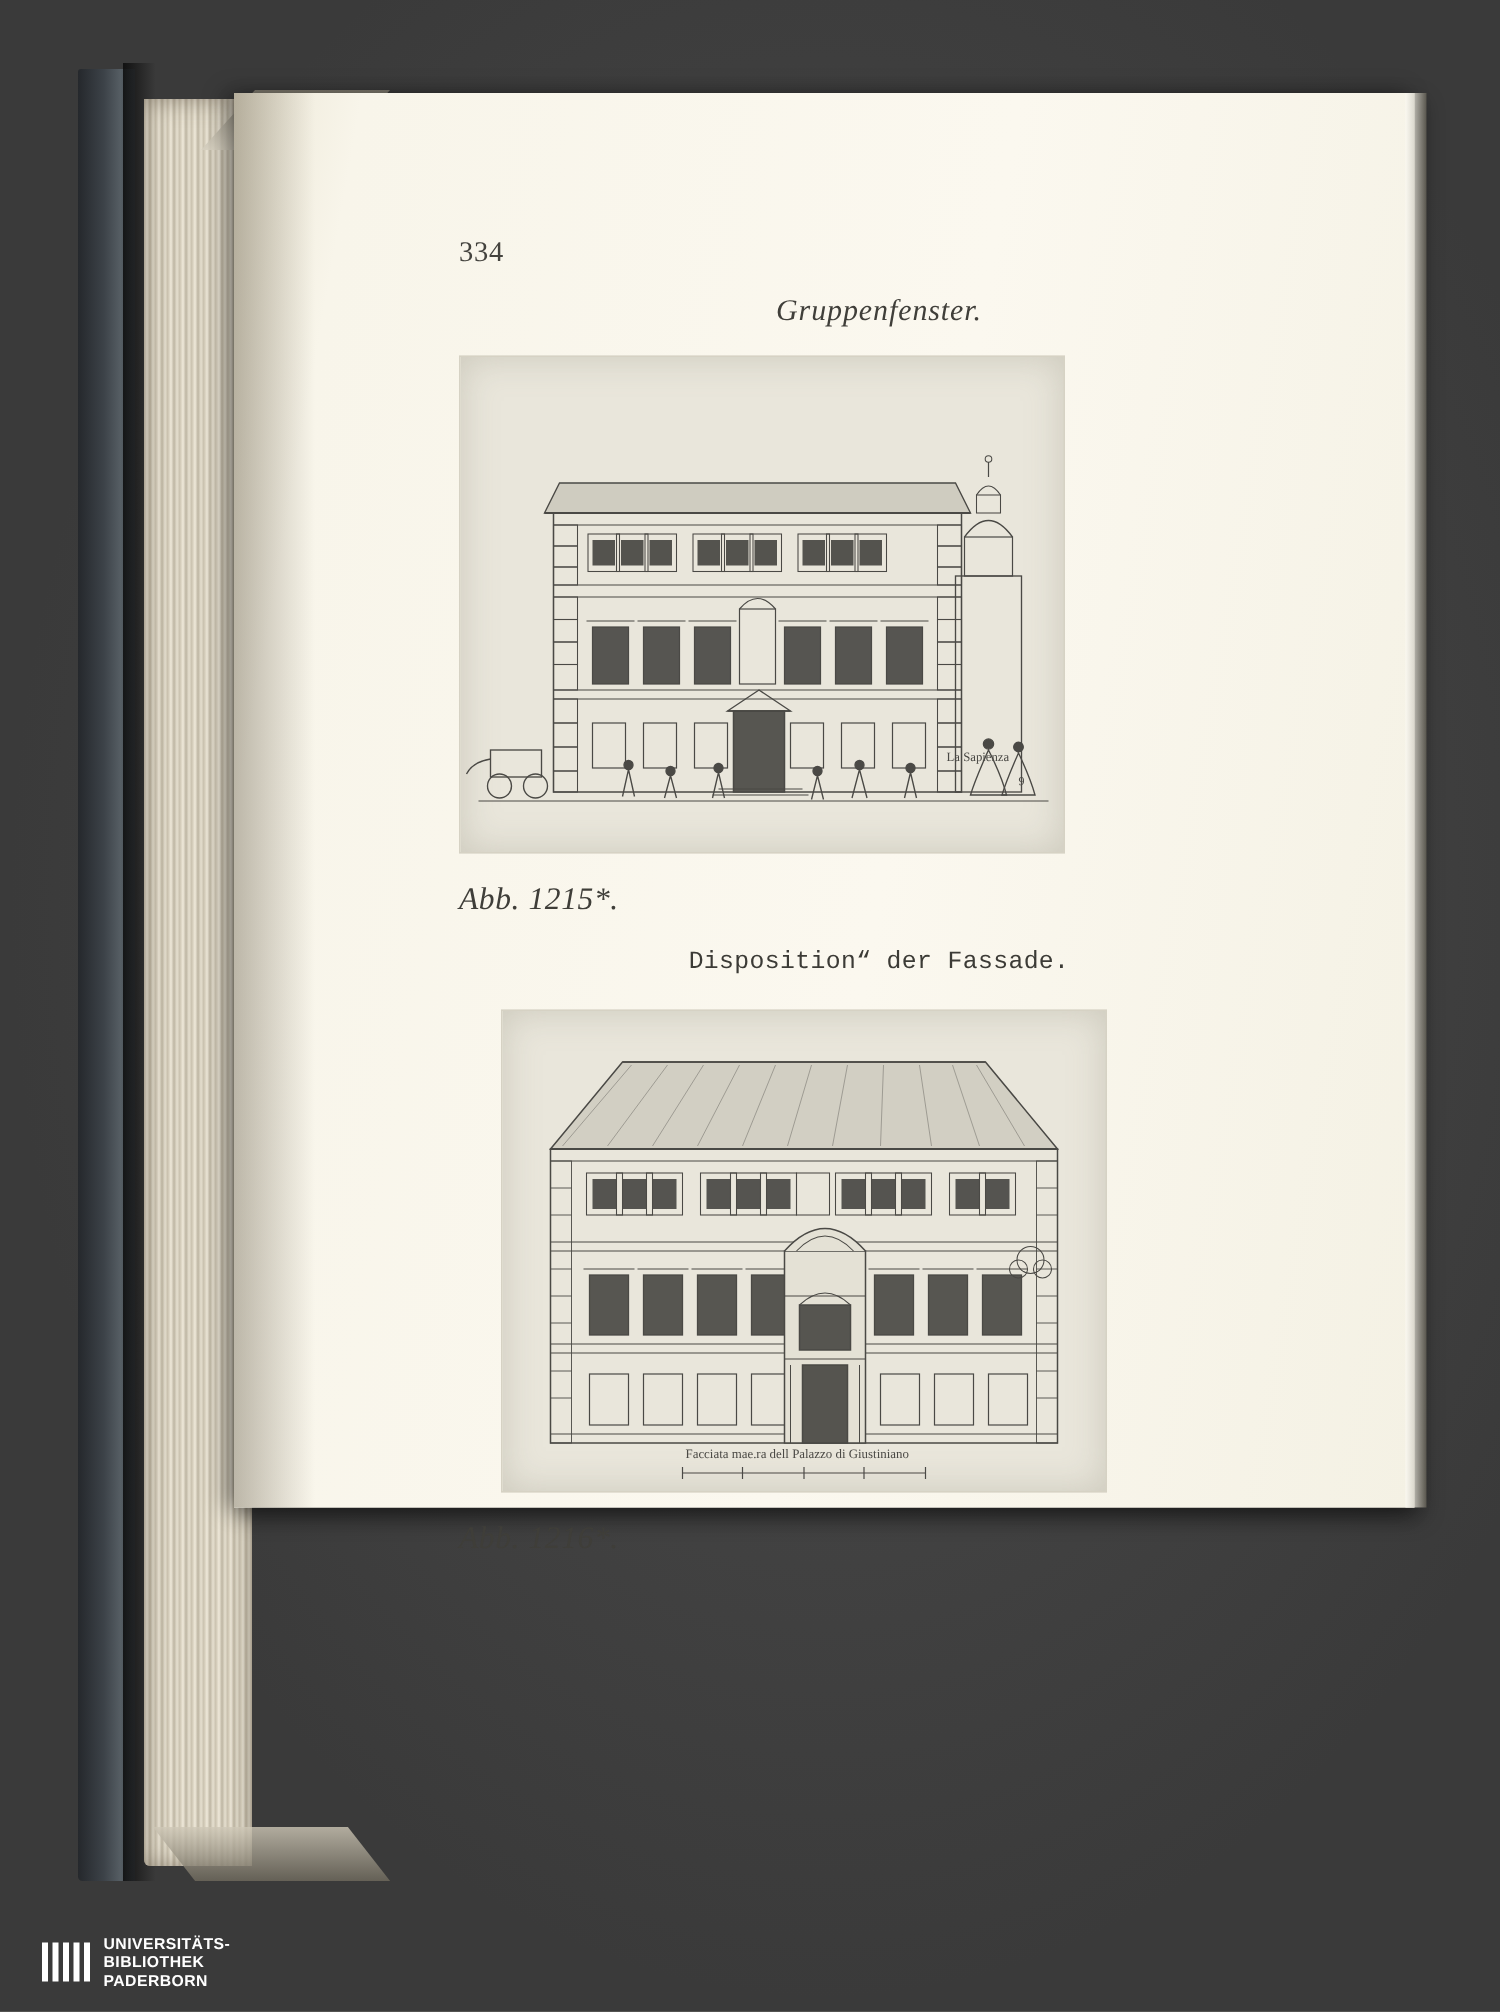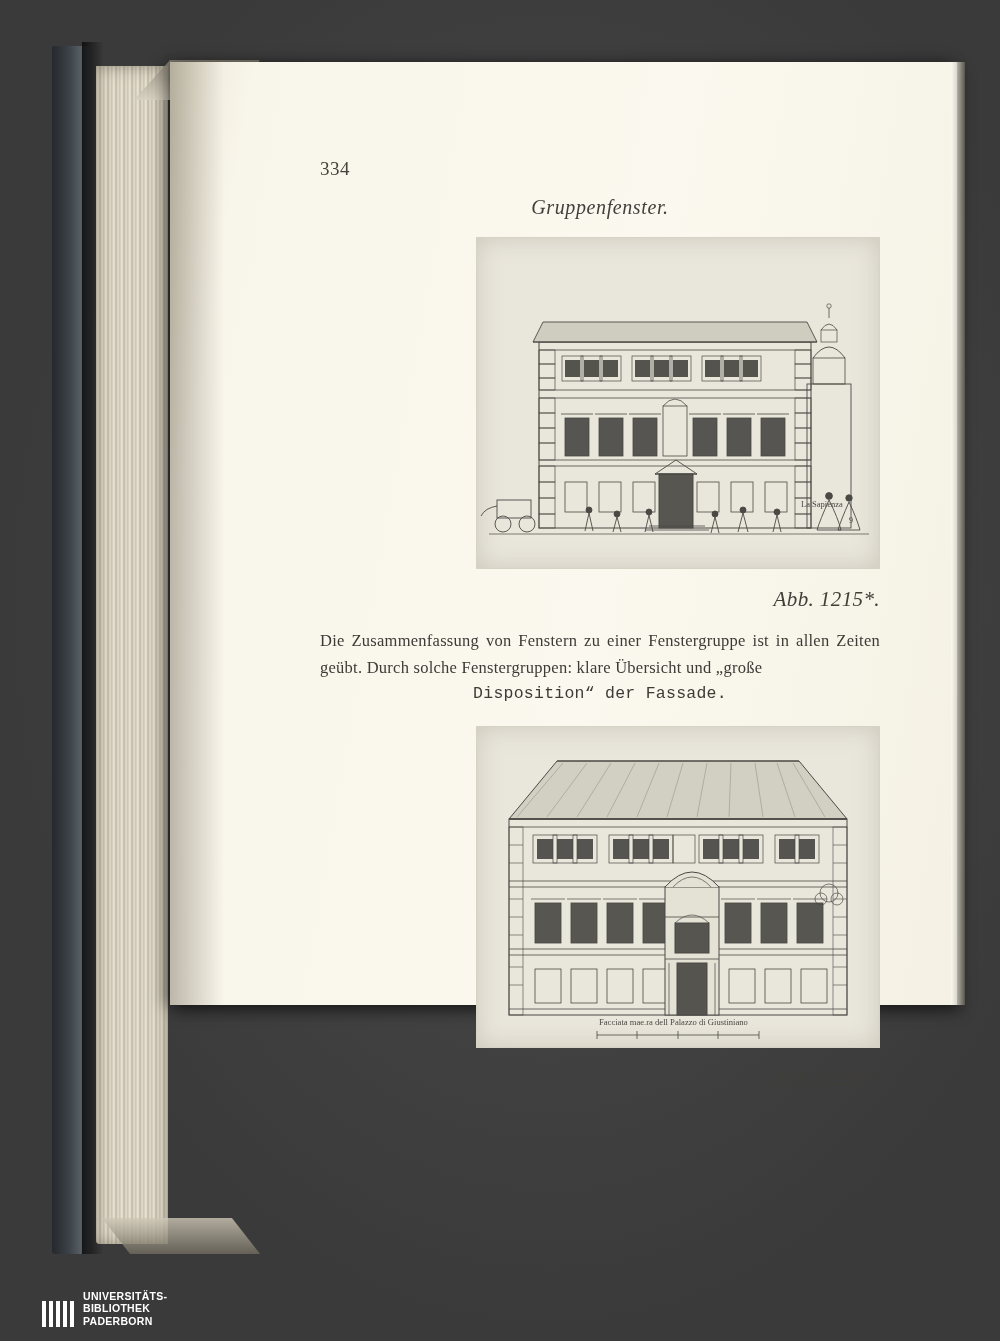--- a/index.html
+++ b/index.html
@@ -87,21 +87,21 @@
     width: 130px;
     height: 36px;
     background: linear-gradient(0deg,#6f6a5d,#cfc8b7);
     transform: skewX(38deg);
     opacity: .8;
   }
 
   
   .page {
     position: absolute;
-    left: 118px;
+    left: 104px;
     top: 40px;
     width: 787px;
     height: 943px;
     background: #f7f4e9;
     background-image: linear-gradient(100deg, #ece7d6 0%, #f8f5ea 9%, #fbf8ef 55%, #f4f1e4 100%);
     box-shadow: -6px 0 14px rgba(0,0,0,0.35), 4px 6px 14px rgba(0,0,0,0.45);
   }
   .page-inner-shadow {
     position: absolute;
     left: 0; top: 0;
@@ -134,21 +134,21 @@
     font-size: 20px;
     letter-spacing: .6px;
     margin-top: 16px;
     color: #403f3a;
   }
 
   .figure {
     margin-top: 18px;
     display: flex;
     flex-direction: column;
-    align-items: flex-end;
+    align-items: flex-start;
   }
   .plate {
     background: #e9e6db;
     border: 1px solid #d6d2c4;
     position: relative;
     overflow: hidden;
     box-shadow: inset 0 0 24px rgba(150,145,130,0.35);
   }
   .plate.p1 { width: 402px; height: 330px; }
   .plate.p2 { width: 402px; height: 320px; margin-left: 28px; }
@@ -170,24 +170,24 @@
     color: #3c3b36;
   }
   .body-text .last { display: block; text-align: center; font-family: Liberation Mono, monospace; }
 
   
   .eng { position: absolute; inset: 0; }
 
   
   .watermark {
     position: absolute;
-    left: 42px;
+    left: 28px;
     bottom: 14px;
     display: flex;
-    align-items: flex-end;
+    align-items: center;
     gap: 9px;
   }
   .wm-bars {
     display: flex;
     gap: 3px;
     align-items: flex-end;
   }
   .wm-bars span {
     display: block;
     width: 4px;
@@ -361,21 +361,20 @@
               </g>
             </g>
             <text x="324" y="269" font-family="Liberation Serif, serif" font-size="8.5" fill="#4a4945">La Sapienza</text>
             <text x="372" y="285" font-family="Liberation Serif, serif" font-size="8" fill="#4a4945">9</text>
           </svg>
         </div>
         <div class="fig-caption">Abb. 1215*.</div>
       </div>
 
       <div class="body-text">
-        <span>Die Zusammenfassung von Fenstern zu einer Fenstergruppe ist in allen Zeiten geübt. Durch solche Fenstergruppen: klare Übersicht und „große</span>
         <span class="last">Disposition“ der Fassade.</span>
       </div>
 
       <div class="figure">
         <div class="plate p2">
           <svg class="eng" viewBox="0 0 402 320">
             <g stroke="#4a4945" fill="none" stroke-width="0.8">
 
               <polygon points="32,92 370,92 322,34 80,34" fill="#d2cfc3" stroke-width="1"></polygon>
               <line x1="80" y1="34" x2="322" y2="34" stroke-width="1.1"></line>

